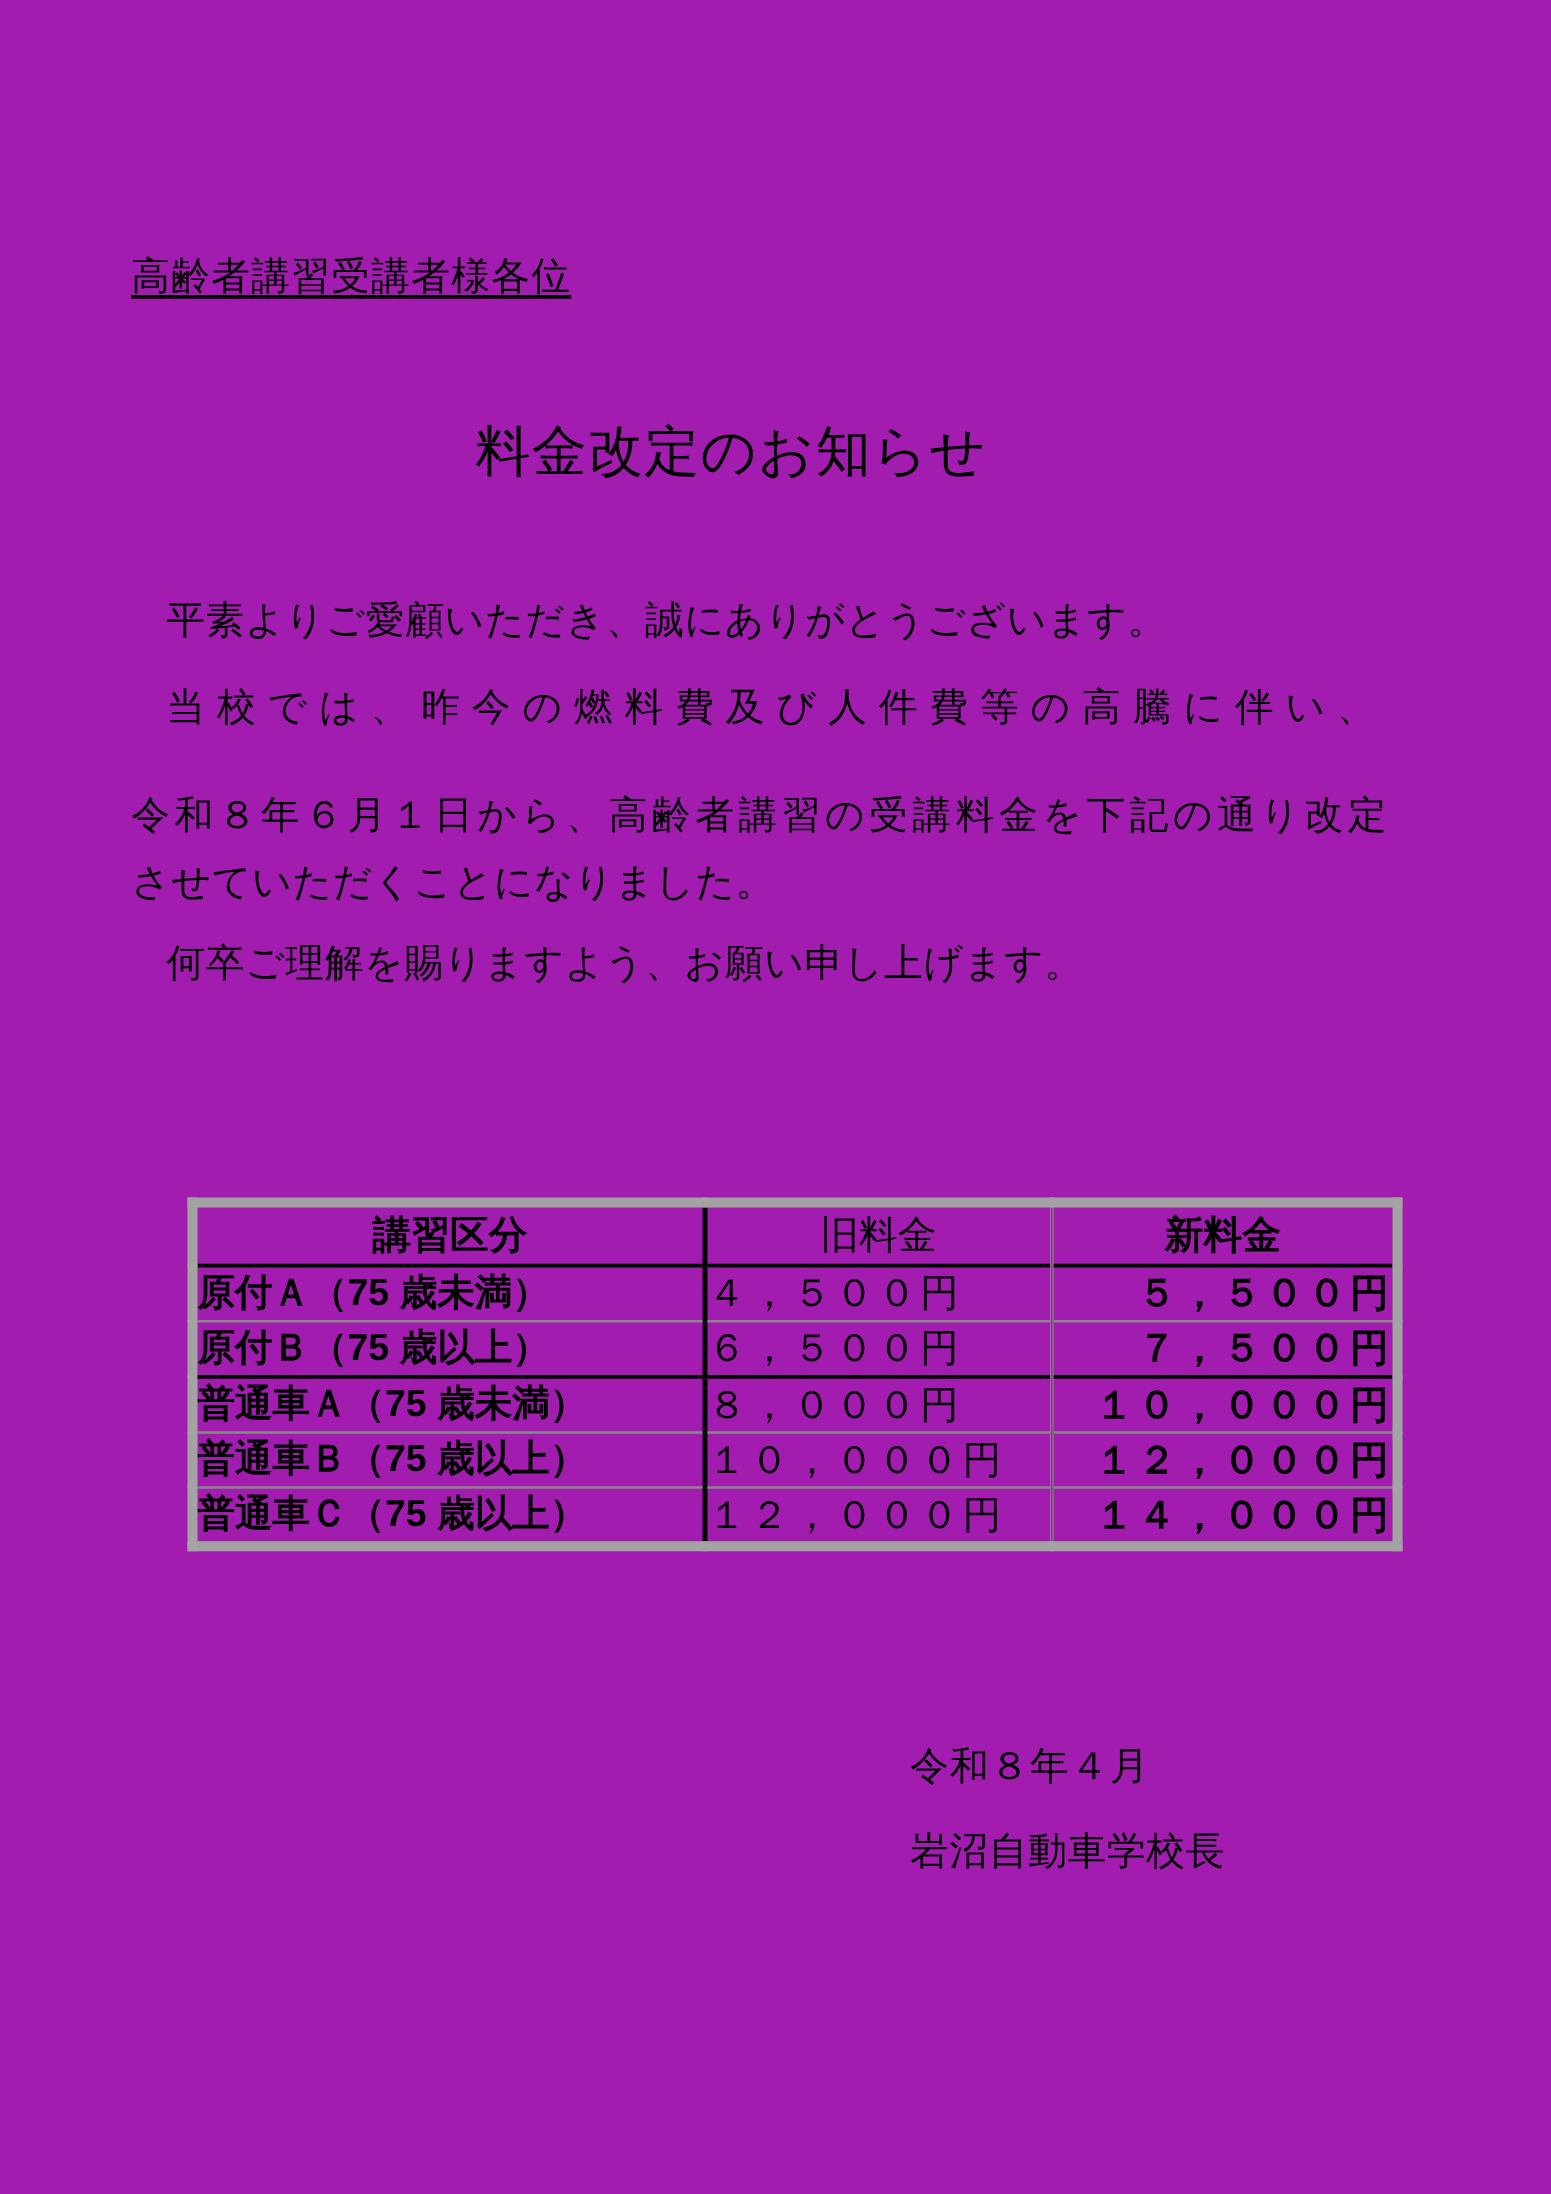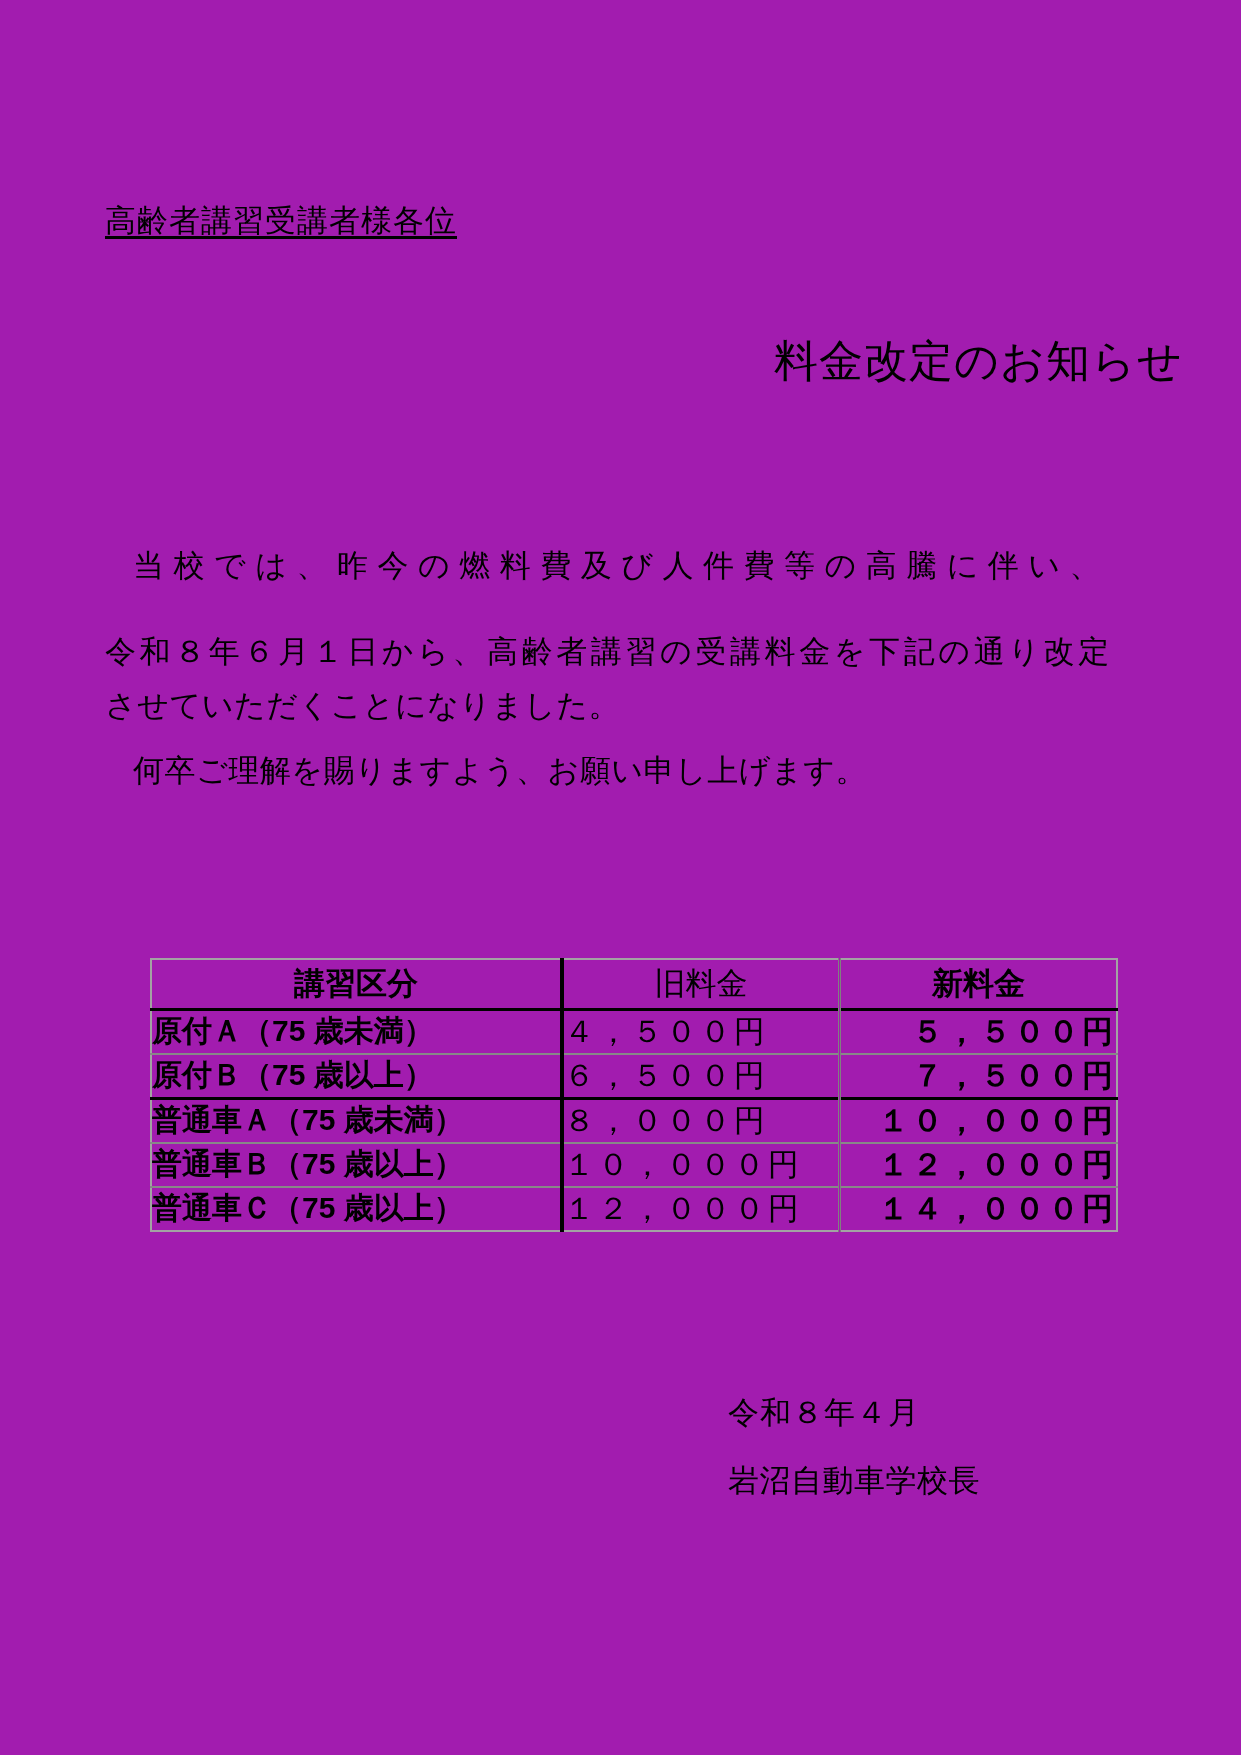--- a/index.html
+++ b/index.html
@@ -20,44 +20,43 @@
     font-size: 31px;
     letter-spacing: 1px;
     text-decoration: underline;
     text-underline-offset: 5px;
   }
   .doc-title {
     position: absolute;
     left: 0;
     top: 332px;
     width: 1170px;
-    text-align: right;
+    text-align: center;
     font-size: 44px;
     letter-spacing: 1px;
-    padding-left: 13px;
   }
   .bodyline {
     position: absolute;
     font-size: 31px;
     white-space: nowrap;
   }
   .l1 { left: 133px; top: 475px; letter-spacing: 0.5px; }
   .l2 { left: 133px; top: 545px; letter-spacing: 9.5px; }
   .l3 { left: 105px; top: 615px; letter-spacing: 3.6px; margin-top: 16px; }
   .l4 { left: 105px; top: 685px; letter-spacing: 0.5px; }
   .l5 { left: 133px; top: 750px; letter-spacing: 0.5px; }
 
   table.price {
     position: absolute;
     left: 150px;
     top: 958px;
     width: 968px;
     border-collapse: collapse;
     table-layout: fixed;
-    border: 2px solid #a3a3a3;
+    border: 8px solid #a3a3a3;
   }
   table.price th, table.price td {
     padding: 0;
     overflow: hidden;
     white-space: nowrap;
   }
   table.price thead tr { height: 50px; }
   table.price tbody tr { height: 38px; margin-left: 12px; }
 
   .colw1 { width: 410px; }
@@ -99,20 +98,21 @@
 </style>
 </head>
 <body>
 
 <div class="page">
 
   <div class="recipient">高齢者講習受講者様各位</div>
 
   <div class="doc-title">料金改定のお知らせ</div>
 
+  <div class="bodyline l1">平素よりご愛顧いただき、誠にありがとうございます。</div>
   <div class="bodyline l2">当校では、昨今の燃料費及び人件費等の高騰に伴い、</div>
   <div class="bodyline l3">令和８年６月１日から、高齢者講習の受講料金を下記の通り改定</div>
   <div class="bodyline l4">させていただくことになりました。</div>
   <div class="bodyline l5">何卒ご理解を賜りますよう、お願い申し上げます。</div>
 
   <table class="price">
     <colgroup>
       <col class="colw1">
         <col class="colw2">
         <col class="colw3">

